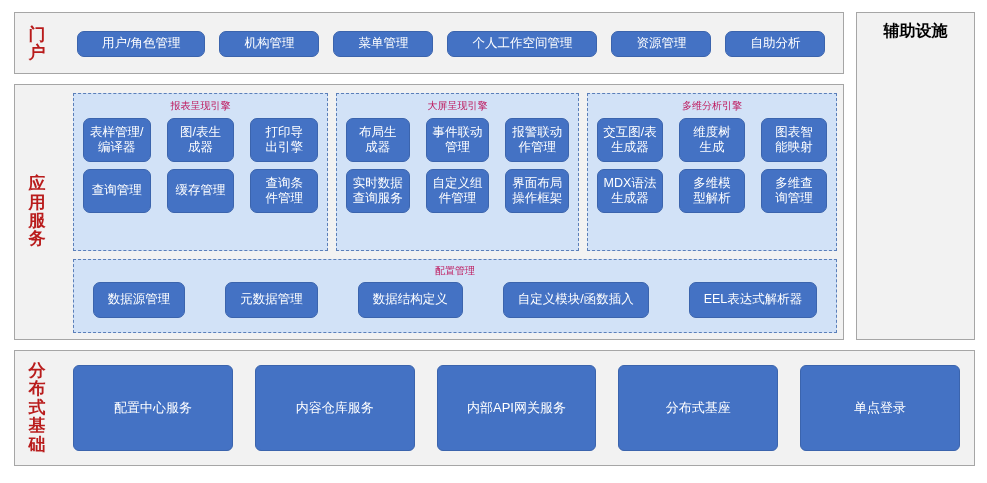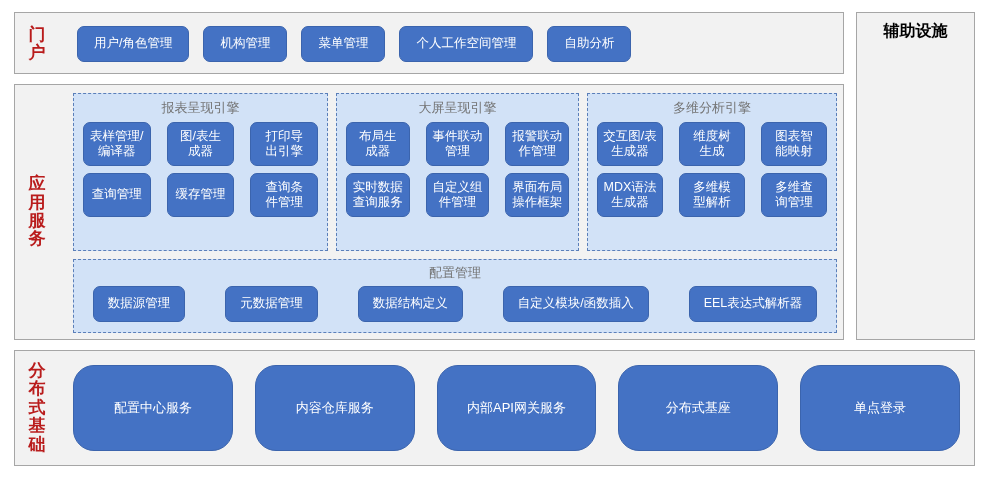--- a/index.html
+++ b/index.html
@@ -73,21 +73,21 @@
     display: flex; align-items: center;
   }
   #portal-items {
     position: absolute;
     left: 62px; top: 11px;
     right: 10px; height: 40px;
     display: flex;
     align-items: center;
     gap: 14px;
   }
-  #portal-items .btn { height: 36px; flex: 0 0 auto; padding: 0 16px; }
+  #portal-items .btn { height: 26px; flex: 0 0 auto; padding: 0 24px; }
 
   
   #aux-panel {
     left: 856px; top: 12px;
     width: 119px; height: 328px;
   }
   #aux-title {
     position: absolute;
     left: 0; right: 0; top: 8px;
     text-align: center;
@@ -120,22 +120,22 @@
   }
 
   .group {
     background: #d2e2f7;
     border: 1px dashed #5b7fb9;
     box-sizing: border-box;
     position: absolute;
   }
   .group-title {
     text-align: center;
-    font-size: 13px;
-    color: #737373;
+    font-size: 10px;
+    color: #be185d;
     margin-top: 5px;
     margin-bottom: 5px;
     font-weight: normal;
   }
   .group-grid {
     display: grid;
     grid-template-columns: repeat(3, 1fr);
     gap: 7px 16px;
     padding: 0 9px 9px 9px;
   }
@@ -169,38 +169,39 @@
   #base-items {
     position: absolute;
     left: 58px; right: 14px; top: 14px; bottom: 14px;
     display: flex;
     align-items: stretch;
     justify-content: space-between;
     gap: 22px;
   }
   #base-items .btn {
     flex: 1 1 0;
-    border-radius: 21px;
+    border-radius: 6px;
     font-size: 13px;
   }
 </style>
 </head>
 <body>
 
 <div id="root">
 
   <div class="panel" id="portal-panel">
     <div id="portal-label">
       <span class="side-label">门户</span>
     </div>
     <div id="portal-items">
       <div class="btn">用户/角色管理</div>
       <div class="btn">机构管理</div>
       <div class="btn">菜单管理</div>
       <div class="btn">个人工作空间管理</div>
+      <div class="btn">资源管理</div>
       <div class="btn">自助分析</div>
     </div>
   </div>
 
   <div class="panel" id="aux-panel">
     <div id="aux-title">辅助设施</div>
   </div>
 
   <div class="panel" id="app-panel">
     <div id="app-label">

